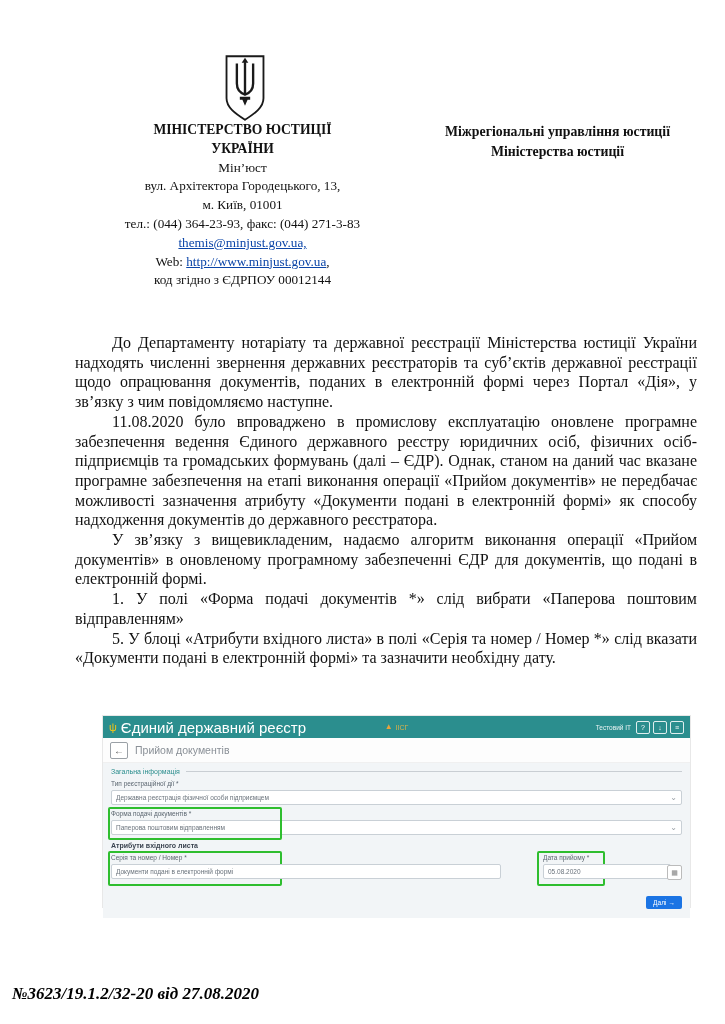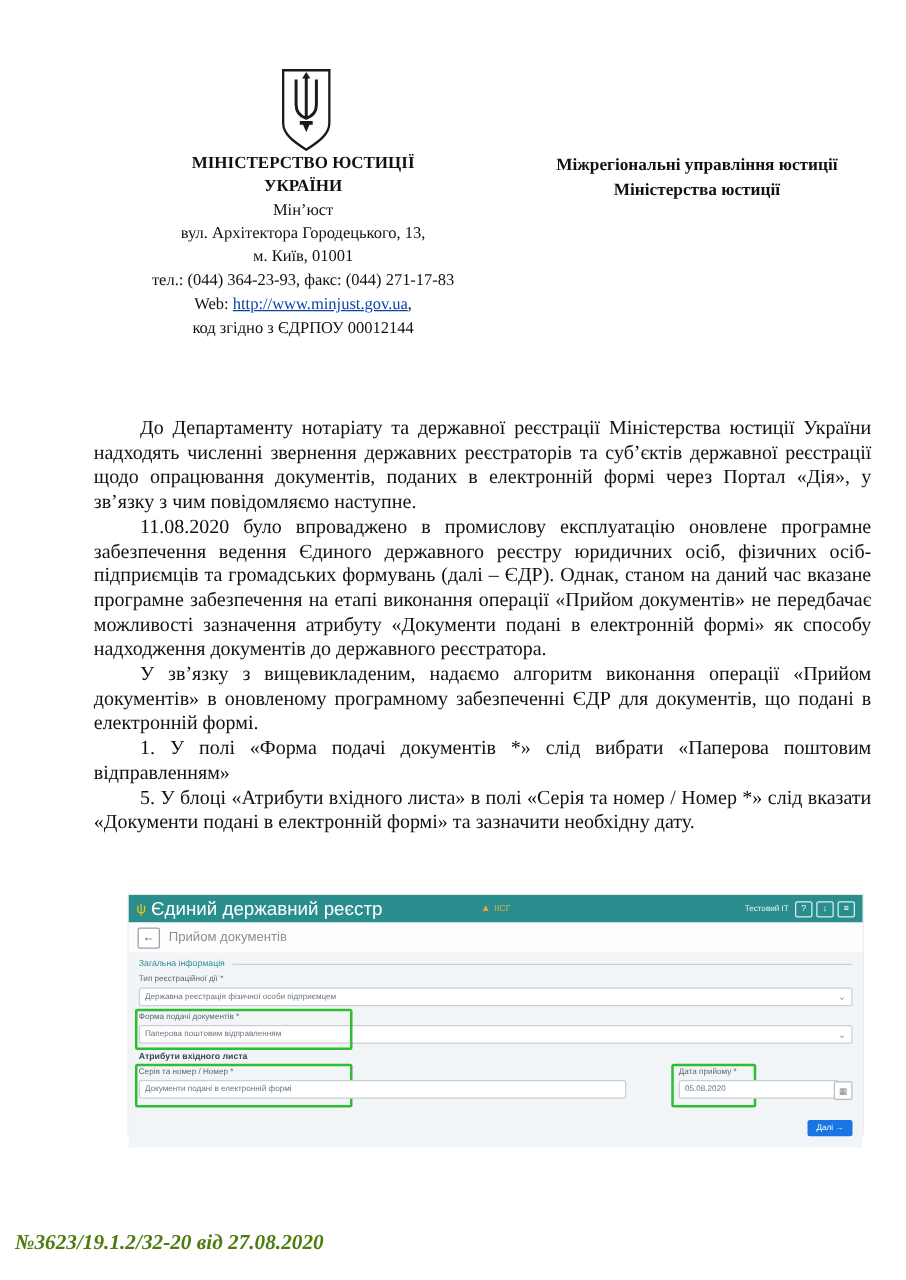--- a/index.html
+++ b/index.html
@@ -61,21 +61,21 @@
   .date-group{position:absolute;left:432px;top:0;width:128px;}
   .cal-btn{position:absolute;right:0;top:11px;width:13px;height:13px;border:1px solid #bbb;
            background:#fff;border-radius:2px;font-size:7px;color:#888;display:flex;
            align-items:center;justify-content:center;cursor:pointer;}
   .next-btn{position:absolute;right:8px;bottom:9px;height:13px;min-width:28px;padding:0 4px;
             background:#1b74e4;border-radius:2px;color:#fff;font-size:6.5px;display:flex;
             align-items:center;justify-content:center;gap:2px;cursor:pointer;}
 
   
   .footer-ref{position:absolute;left:12px;top:984px;font-weight:bold;font-style:italic;
-              font-size:17px;color:#4d7c0f;font-family:"Liberation Serif", serif;}
+              font-size:17px;color:#000000;font-family:"Liberation Serif", serif;}
 </style>
 </head>
 <body>
 
 <div class="page">
 
   <svg class="coat" viewBox="0 0 60 92" xmlns="http://www.w3.org/2000/svg">
     <path d="M5 3 H55 V60 C55 72 44 80 30 89 C16 80 5 72 5 60 Z" fill="#fff" stroke="#1a1a1a" stroke-width="2.5"></path>
     <g stroke="#1a1a1a" stroke-width="3.2" fill="none">
       <path d="M19 13 V40 C19 49 24 53 30 55 C36 53 41 49 41 40 V13"></path>
@@ -84,21 +84,22 @@
     <path fill="#1a1a1a" d="M30 5 L34.5 12 H25.5 Z"></path>
     <path fill="#1a1a1a" d="M23 58 H37 V62 H33.5 L30 70 L26.5 62 H23 Z"></path>
   </svg>
 
   <div class="lh-left">
     <div class="b">МІНІСТЕРСТВО ЮСТИЦІЇ</div>
     <div class="b">УКРАЇНИ</div>
     <div>Мін’юст</div>
     <div>вул. Архітектора Городецького, 13,</div>
     <div>м. Київ, 01001</div>
-    <div>тел.: (044) 364-23-93, факс: (044) 271-17-83</div>
+    <div>тел.: (044) 364-23-93, факс: (044) 271-3-83</div>
+    <div><a class="lnk">themis@minjust.gov.ua,</a></div>
     <div><span>Web: </span><a class="lnk">http://www.minjust.gov.ua</a><span>,</span></div>
     <div>код згідно з ЄДРПОУ 00012144</div>
   </div>
 
   <div class="lh-right">Міжрегіональні управління юстиції Міністерства юстиції</div>
 
   <div class="body">
     <p>До Департаменту нотаріату та державної реєстрації Міністерства юстиції України надходять численні звернення державних реєстраторів та суб’єктів державної реєстрації щодо опрацювання документів, поданих в електронній формі через Портал «Дія», у зв’язку з чим повідомляємо наступне.</p>
     <p>11.08.2020 було впроваджено в промислову експлуатацію оновлене програмне забезпечення ведення Єдиного державного реєстру юридичних осіб, фізичних осіб-підприємців та громадських формувань (далі – ЄДР). Однак, станом на даний час вказане програмне забезпечення на етапі виконання операції «Прийом документів» не передбачає можливості зазначення атрибуту «Документи подані в електронній формі» як способу надходження документів до державного реєстратора.</p>
     <p>У зв’язку з вищевикладеним, надаємо алгоритм виконання операції «Прийом документів» в оновленому програмному забезпеченні ЄДР для документів, що подані в електронній формі.</p>

